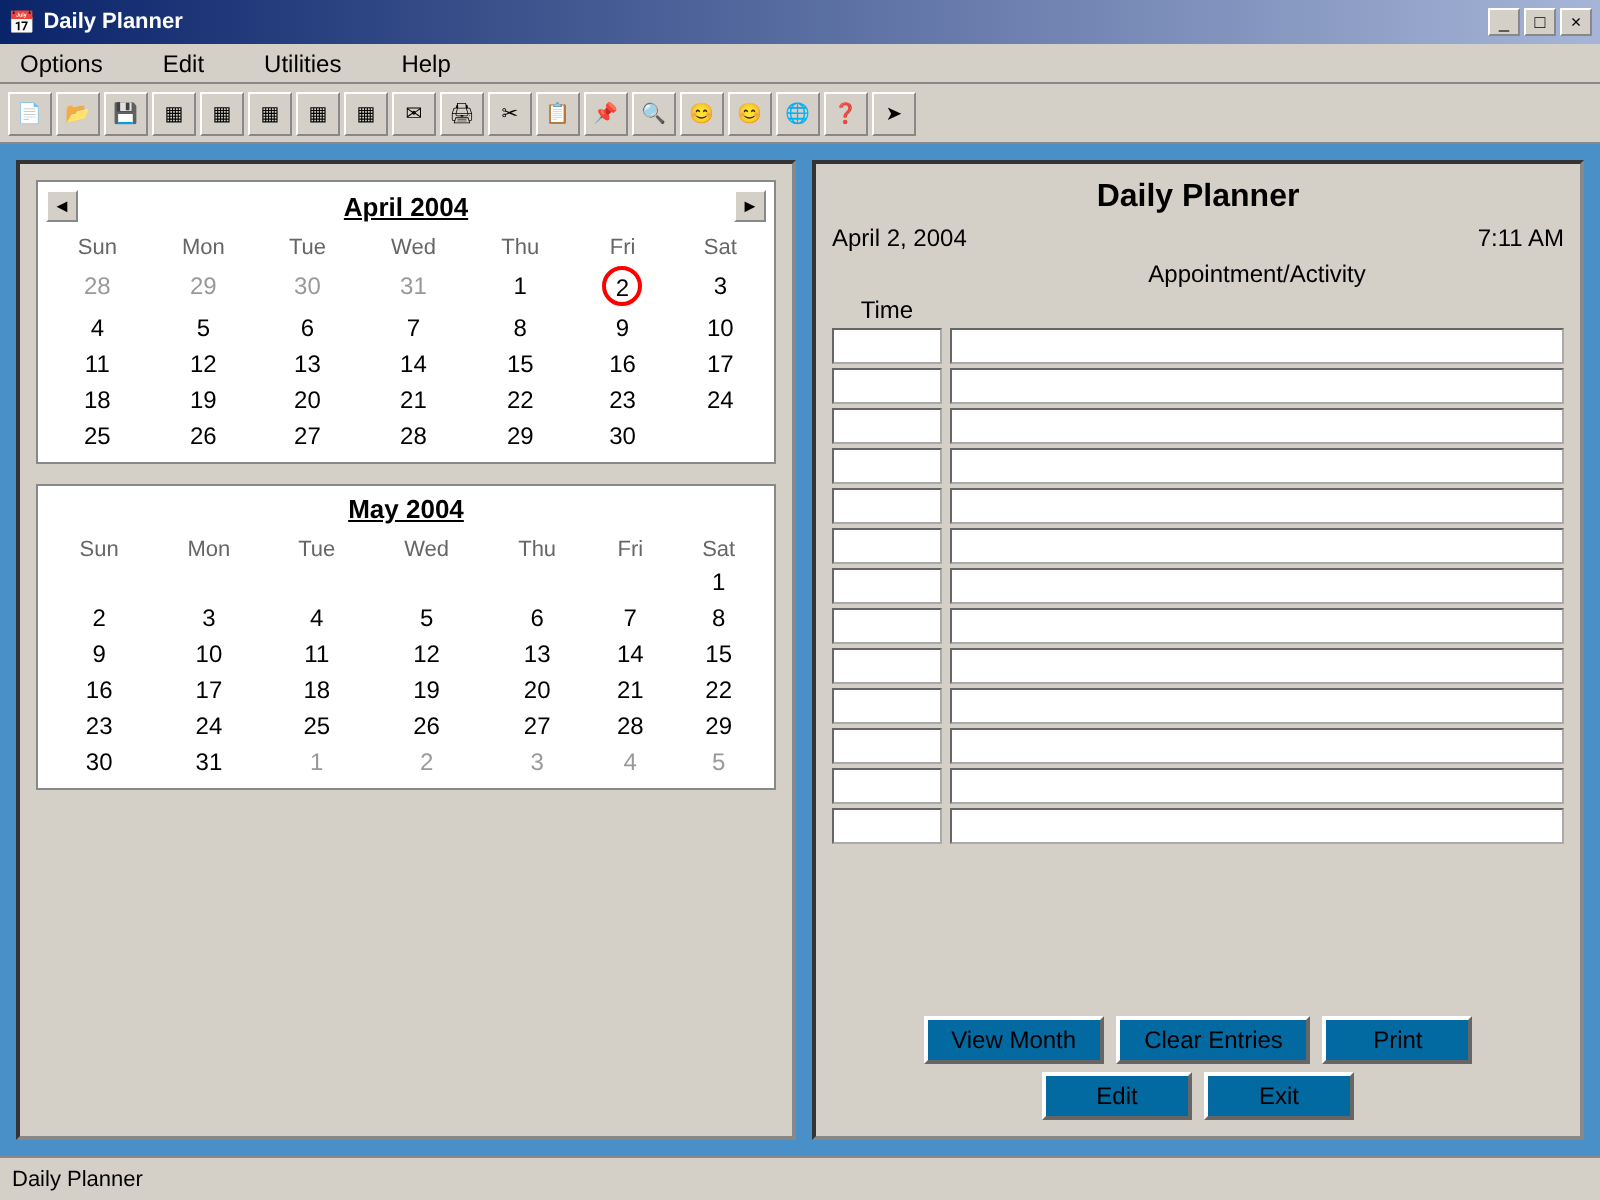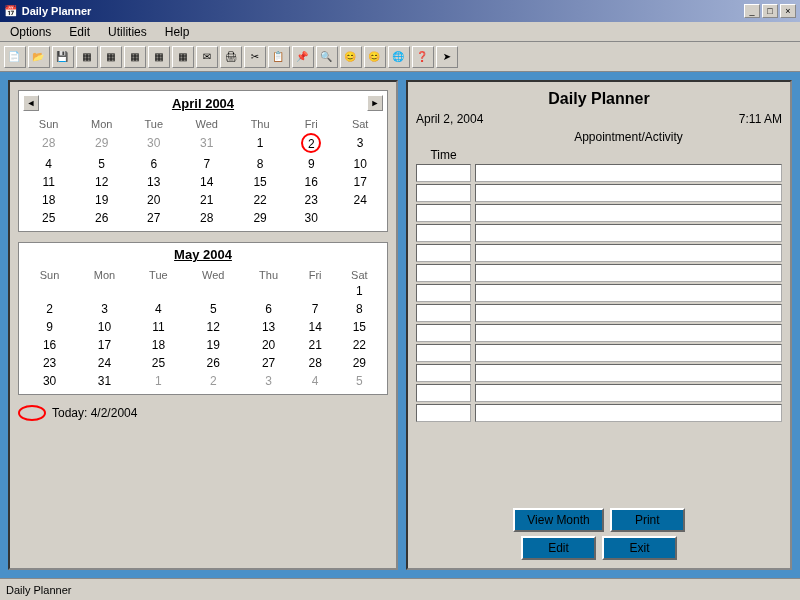--- a/index.html
+++ b/index.html
@@ -49,21 +49,21 @@
     }
 
     
     .menu-bar {
       background: #d4d0c8;
       display: flex;
       align-items: center;
       padding: 2px 4px;
       border-bottom: 1px solid #888;
       height: 20px;
-      gap: 6px;
+      gap: 18px;
     }
     .menu-item {
       padding: 1px 6px;
       font-size: 12px;
       cursor: pointer;
     }
 
     
     .toolbar {
       background: #d4d0c8;
@@ -471,24 +471,20 @@
             <td>1</td>
             <td>2</td>
             <td>3</td>
             <td>4</td>
             <td>5</td>
           </tr>
         </tbody>
       </table>
     </div>
 
-    <div class="today-indicator">
-      <span class="today-oval"></span>
-      <span>Today: 4/2/2004</span>
-    </div>
   </div>
 
   <div class="planner-panel">
     <div class="planner-title">Daily Planner</div>
     <div class="planner-date-time">
       <span>April 2, 2004</span>
       <span>7:11 AM</span>
     </div>
     <div class="planner-cols">
       <span class="col-time-header">Time</span>
@@ -544,20 +540,21 @@
         <input class="appt-cell" type="text" style="">
       </div>
       <div class="planner-row">
         <input class="time-cell" type="text" style="">
         <input class="appt-cell" type="text" style="">
       </div>
     </div>
 
     <div class="button-row">
       <button class="planner-btn">View Month</button>
+      <button class="planner-btn">Clear Entries</button>
       <button class="planner-btn">Print</button>
     </div>
     <div class="button-row">
       <button class="planner-btn">Edit</button>
       <button class="planner-btn">Exit</button>
     </div>
   </div>
 </div>
 
 <div class="status-bar">

